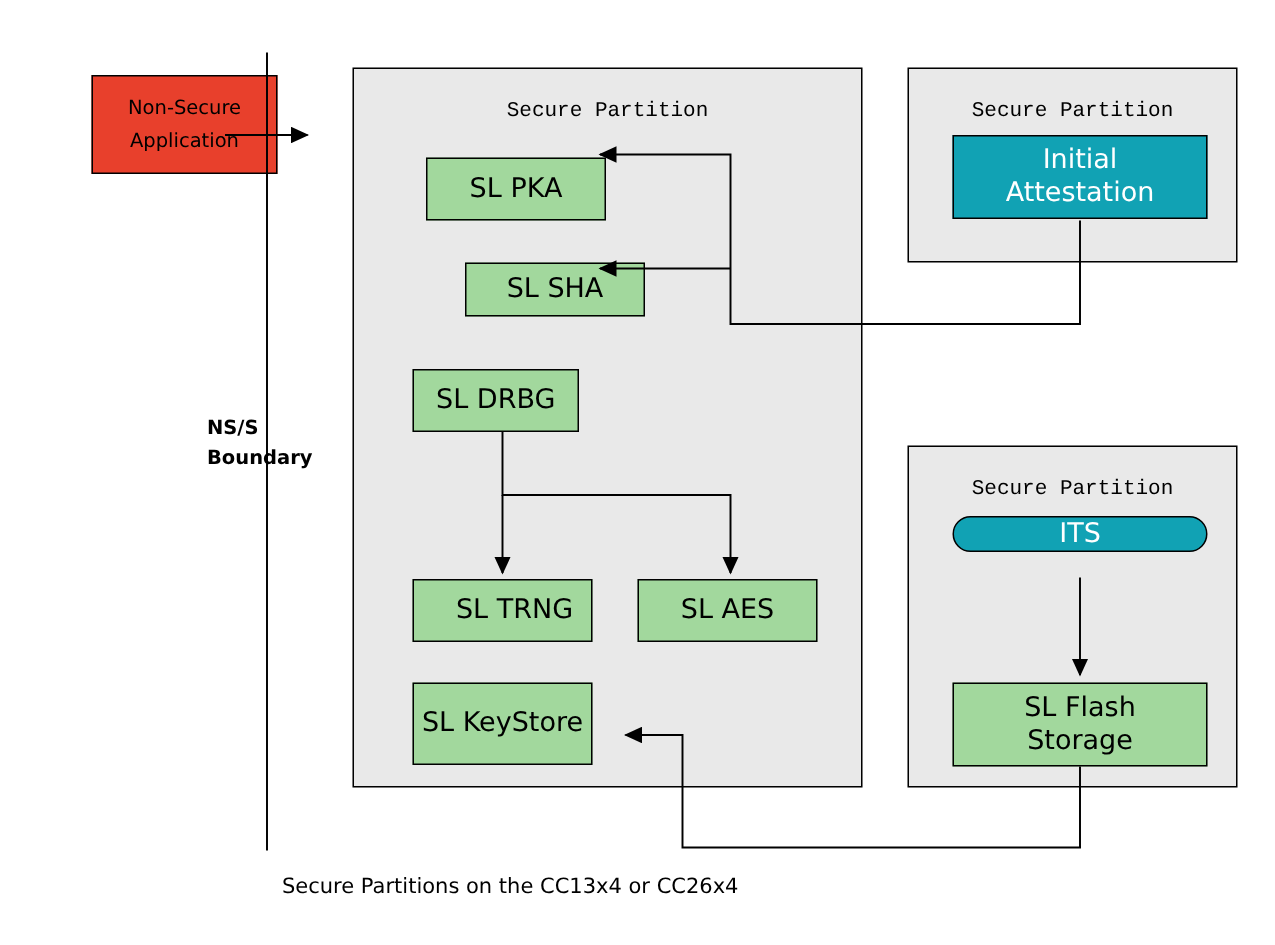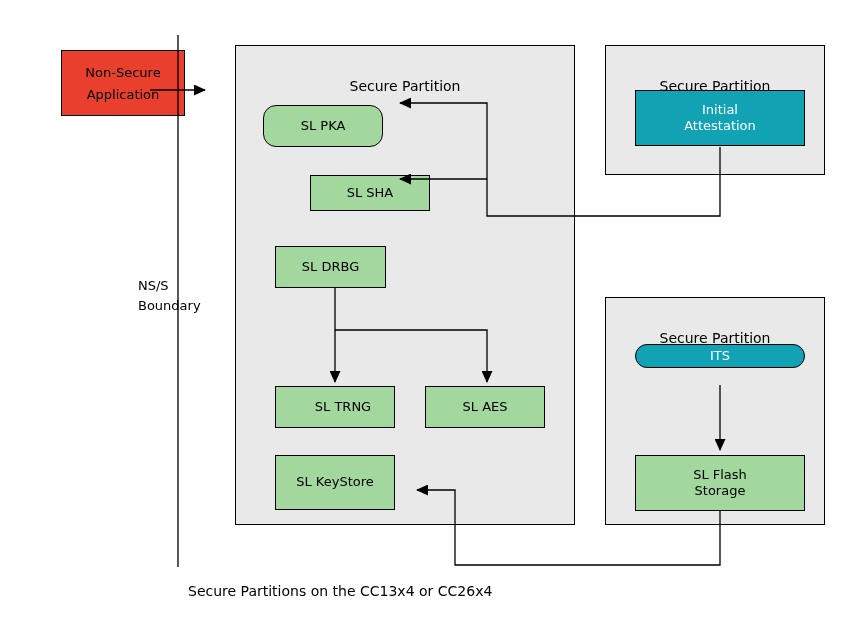--- a/index.html
+++ b/index.html
@@ -26,32 +26,33 @@
   .partition {
     position: absolute;
     background: #e9e9e9;
     border: 1px solid #000000;
     box-sizing: border-box;
     z-index: 1;
   }
   .partition-title {
     text-align: center;
     font-size: 14px;
-    padding-top: 32px;
+    padding-top: 20px;
+    font-family: Liberation Mono, monospace;
   }
   .module {
     position: absolute;
     border: 1px solid #000000;
     box-sizing: border-box;
     display: flex;
     flex-direction: column;
     align-items: center;
     justify-content: center;
     text-align: center;
-    font-size: 13px;
+    font-size: 18px;
     line-height: 1.25;
     z-index: 2;
   }
   .green { background: #a2d89d; color: #000000; }
   .teal  { background: #11a2b4; color: #ffffff; }
   .red-box {
     position: absolute;
     left: 25px; top: 50px;
     width: 124px; height: 66px;
     background: #e8402c;
@@ -61,40 +62,41 @@
     flex-direction: column;
     align-items: center;
     justify-content: center;
     gap: 7px;
     font-size: 13px;
     z-index: 2;
     margin-left: 36px;
   }
   
   .p-main  { left: 235px; top: 45px;  width: 340px; height: 480px; }
-  .m-pka   { left: 263px; top: 105px; width: 120px; height: 42px; border-radius: 13px; }
+  .m-pka   { left: 284px; top: 105px; width: 120px; height: 42px; }
   .m-sha   { left: 278px; top: 175px; width: 120px; height: 36px; margin-left: 32px; }
   .m-drbg  { left: 275px; top: 246px; width: 111px; height: 42px; }
   .m-trng  { left: 275px; top: 386px; width: 120px; height: 42px; padding-left: 16px; }
   .m-aes   { left: 425px; top: 386px; width: 120px; height: 42px; }
   .m-keys  { left: 275px; top: 455px; width: 120px; height: 55px; }
   
   .p-att   { left: 605px; top: 45px;  width: 220px; height: 130px; }
   .m-att   { left: 635px; top: 90px;  width: 170px; height: 56px; }
   
   .p-its   { left: 605px; top: 297px; width: 220px; height: 228px; }
   .m-its   { left: 635px; top: 344px; width: 170px; height: 24px; border-radius: 16px; }
   .m-flash { left: 635px; top: 455px; width: 170px; height: 56px; }
 
   .boundary-label {
     position: absolute;
     left: 138px; top: 276px;
     font-size: 13px;
     line-height: 1.5;
     z-index: 2;
+    font-weight: bold;
   }
   .caption {
     position: absolute;
     left: 188px; top: 583px;
     font-size: 14px;
     z-index: 2;
   }
 </style>
 </head>
 <body>

